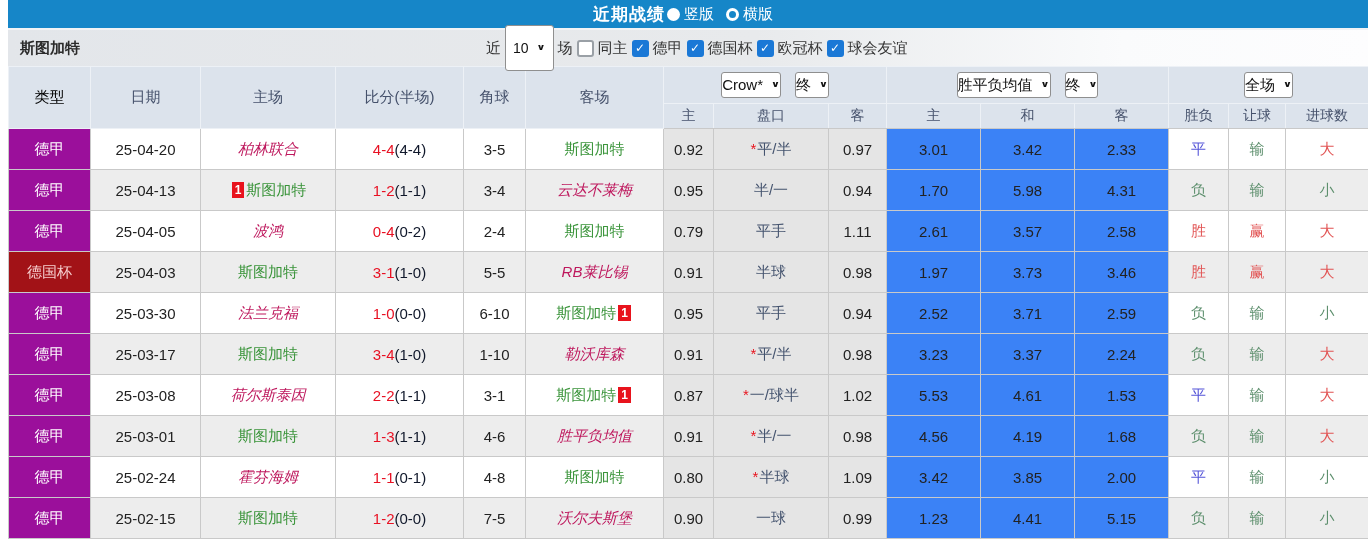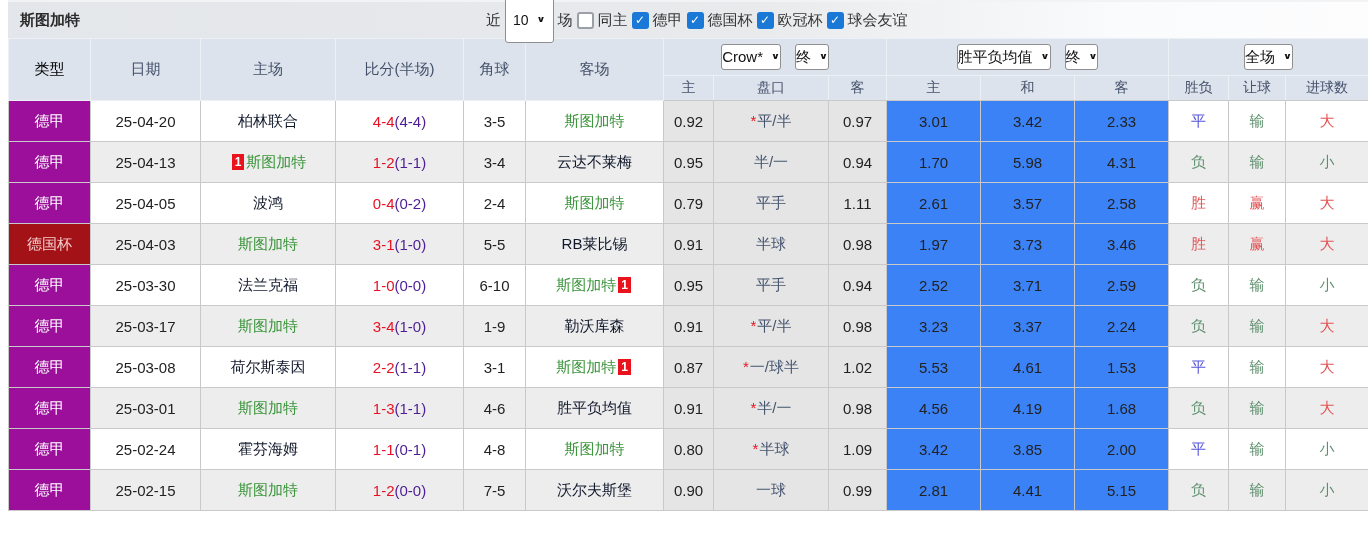--- a/index.html
+++ b/index.html
@@ -48,36 +48,43 @@
 
   tbody td { border:1px solid #c9c9c9; text-align:center; font-size:15px;
     height:41px; color:#222; white-space:nowrap; overflow:hidden; }
   tr.odd  td { background:#fff; }
   tr.even td { background:#ededed; }
   tbody td.cream { background:#e5e5e5; }
   tbody td.blue  { background:#3b82f6; }
   tbody td.league { background:#9b0f9b; color:#fff; }
   tbody td.league.cup { background:#a21217; color:#f6cfcf; }
   .tname.self { color:#3a943a; }
-  .tname.opp  { color:#0f172a; }
+  .tname.opp  { color:#be185d;font-style:italic; }
   .badge { display:inline-block; background:#e8131d; color:#fff; font-size:12px;
     font-weight:bold; padding:0 3px; line-height:16px; margin:0 2px; vertical-align:1px; }
   .s-main { color:#e81123; }
-  .s-half { color:#4c1d95; }
+  .s-half { color:#0f172a; }
   tbody td.handicap { color:#44536e; }
   .star { color:#e8131d; margin-right:1px; }
   tbody td.r { color:#e25555; }
   tbody td.g { color:#5d8f6d; }
   tbody td.b { color:#5555d8; }
 </style>
 </head>
 <body>
 
 <div class="page">
 
+  <div class="topbar">
+    <span class="title">近期战绩</span>
+    <span class="radio filled"></span>
+    <span class="opt">竖版</span>
+    <span class="radio empty"></span>
+    <span class="opt">横版</span>
+  </div>
 
   <div class="filterbar">
     <span class="team-name">斯图加特</span>
     <div class="filters">
       <span>近</span>
       <span class="sel">
         <span>10</span>
         <span class="caret">∨</span>
       </span>
       <span>场</span>
@@ -241,21 +248,21 @@
     <td class="blue">2.59</td>
     <td class="g">负</td>
     <td class="g">输</td>
     <td class="g">小</td>
   </tr>
         <tr class="even">
     <td class="league">德甲</td>
     <td>25-03-17</td>
     <td><span class="tname self">斯图加特</span></td>
     <td><span class="s-main">3-4</span><span class="s-half">(1-0)</span></td>
-    <td>1-9</td>
+    <td>1-10</td>
     <td><span class="tname opp">勒沃库森</span></td>
     <td class="cream">0.91</td>
     <td class="cream handicap"><span class="star">*</span>平/半</td>
     <td class="cream">0.98</td>
     <td class="blue">3.23</td>
     <td class="blue">3.37</td>
     <td class="blue">2.24</td>
     <td class="g">负</td>
     <td class="g">输</td>
     <td class="r">大</td>
@@ -314,21 +321,21 @@
         <tr class="even">
     <td class="league">德甲</td>
     <td>25-02-15</td>
     <td><span class="tname self">斯图加特</span></td>
     <td><span class="s-main">1-2</span><span class="s-half">(0-0)</span></td>
     <td>7-5</td>
     <td><span class="tname opp">沃尔夫斯堡</span></td>
     <td class="cream">0.90</td>
     <td class="cream handicap">一球</td>
     <td class="cream">0.99</td>
-    <td class="blue">2.81</td>
+    <td class="blue">1.23</td>
     <td class="blue">4.41</td>
     <td class="blue">5.15</td>
     <td class="g">负</td>
     <td class="g">输</td>
     <td class="g">小</td>
   </tr>
       </tbody>
   </table>
 </div>
 

